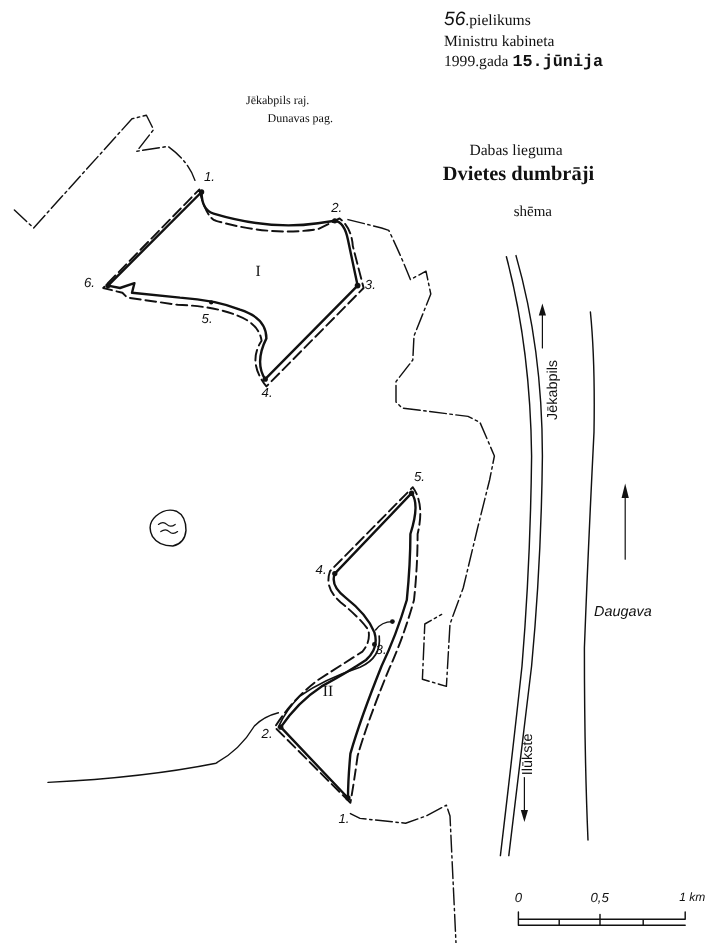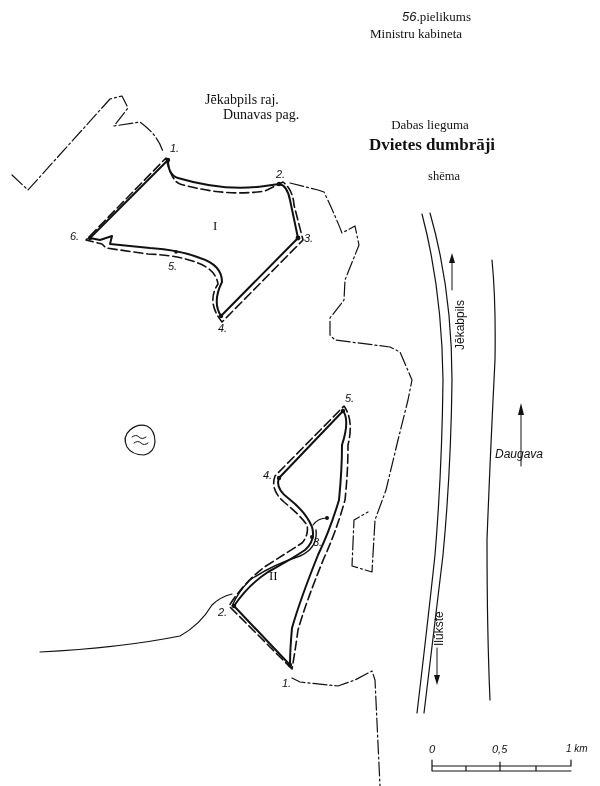--- a/index.html
+++ b/index.html
@@ -1,41 +1,45 @@
 <!DOCTYPE html>
 <html><head>
 <meta charset="utf-8">
 <style>
   html, body { margin: 0; padding: 0; background: #ffffff; }
   body { width: 600px; height: 786px; position: relative; overflow: hidden; font-family: "Liberation Serif", serif; color: #111; }
   .abs { position: absolute; white-space: nowrap; }
   .header-block { left: 370px; top: 8px; font-size: 13px; line-height: 17px; }
   .header-block .line { display: block; }
-  .annex-num { font-style: italic; font-family: "Liberation Sans", sans-serif; font-size: 13px; margin-left: 32px; }
+  .annex-num { font-style: italic; font-family: "Liberation Sans", sans-serif; font-size: 16px; }
   .mono { font-family: "Liberation Mono", monospace; font-weight: bold; font-size: 14px; }
-  .region-label { left: 205px; top: 92px; font-size: 14px; line-height: 15px; }
+  .region-label { left: 205px; top: 77px; font-size: 10px; line-height: 15px; }
   .region-label .l2 { display: block; padding-left: 18px; }
   .title-block { left: 375px; top: 117px; text-align: center; width: 110px; }
   .title-block .t1 { display: block; font-size: 13px; }
   .title-block .t2 { display: block; font-size: 17px; font-weight: bold; margin-top: 2px; margin-left: -6px; }
   .title-block .t3 { display: block; font-size: 12.5px; margin-top: 14px; margin-left: 28px; }
   .vlabel { font-family: "Liberation Sans", sans-serif; font-size: 12px; transform-origin: left top; }
   .pt { font-family: "Liberation Sans", sans-serif; font-size: 11px; font-style: italic; }
   .zone { font-family: "Liberation Serif", serif; font-size: 13px; }
   .scale-lbl { font-family: "Liberation Sans", sans-serif; font-style: italic; font-size: 11px; }
   svg { position: absolute; left: 0; top: 0; }
 </style>
 </head>
 <body>
 
 <div class="abs header-block">
   <span class="line">
     <span class="annex-num">56</span><span>.pielikums</span>
   </span>
   <span class="line">Ministru kabineta</span>
+  <span class="line">
+    <span>1999.gada</span>
+    <span class="mono">15.jūnija</span>
+  </span>
 </div>
 
 <div class="abs region-label">
   <span style="display:block">Jēkabpils raj.</span>
   <span class="l2">Dunavas pag.</span>
 </div>
 
 <div class="abs title-block">
   <span class="t1">Dabas lieguma</span>
   <span class="t2">Dvietes dumbrāji</span>
@@ -107,17 +111,17 @@
 
 <div class="abs zone" style="left:269px;top:568px">II</div>
 <div class="abs pt" style="left:282px;top:677px">1.</div>
 <div class="abs pt" style="left:218px;top:606px">2.</div>
 <div class="abs pt" style="left:313px;top:536px">3.</div>
 <div class="abs pt" style="left:263px;top:469px">4.</div>
 <div class="abs pt" style="left:345px;top:392px">5.</div>
 
 <div class="abs vlabel" style="left:453px;top:350px;transform:rotate(-90deg)">Jēkabpils</div>
 <div class="abs vlabel" style="left:432px;top:646px;transform:rotate(-90deg)">Ilūkste</div>
-<div class="abs pt" style="left:495px;top:447px;font-size:12px">Daugava</div>
+<div class="abs pt" style="left:495px;top:502px;font-size:12px">Daugava</div>
 
 <div class="abs scale-lbl" style="left:429px;top:743px">0</div>
 <div class="abs scale-lbl" style="left:492px;top:743px">0,5</div>
 <div class="abs scale-lbl" style="left:566px;top:743px;font-size:10px">1 km</div>
 
 </body></html>

